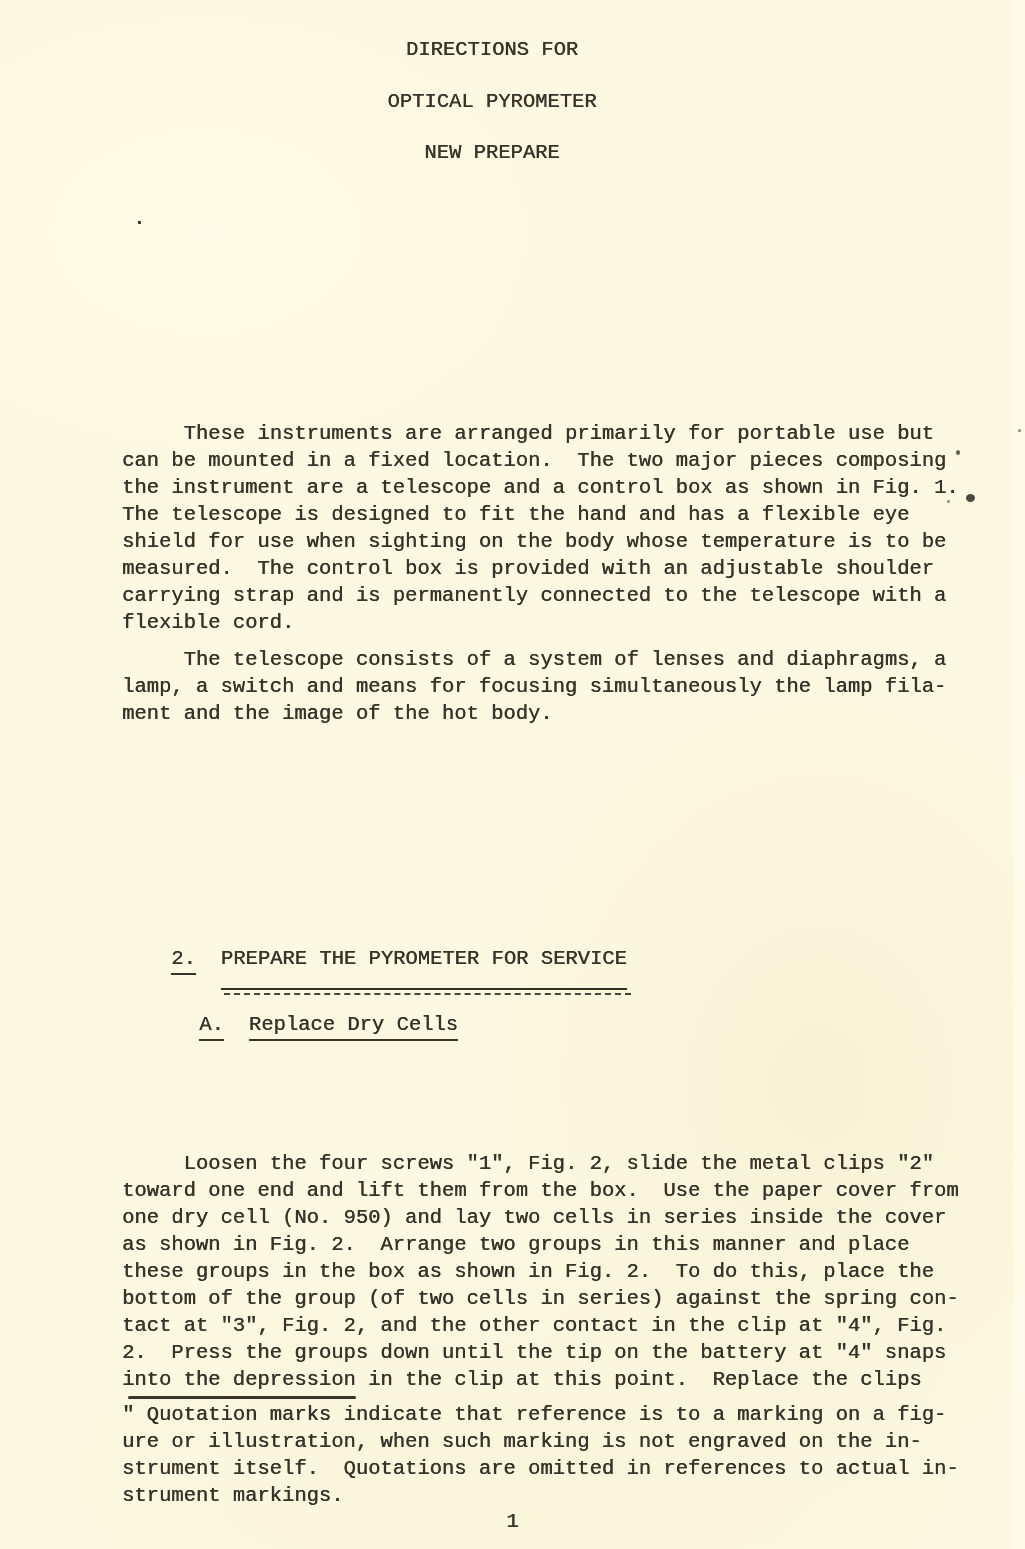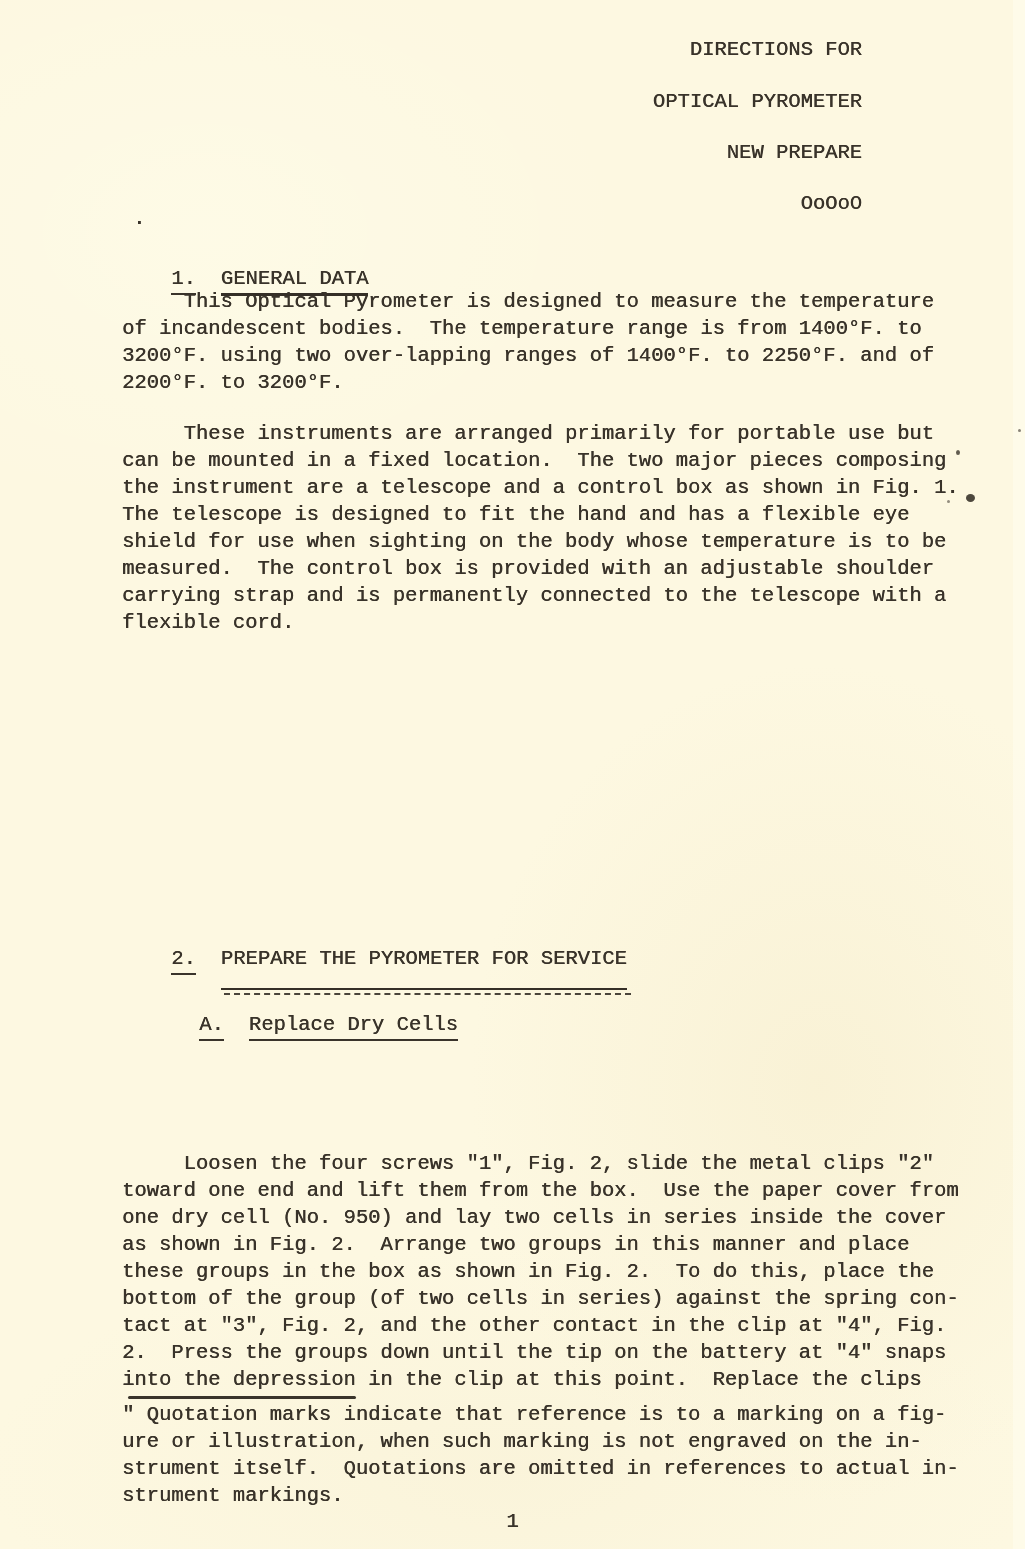--- a/index.html
+++ b/index.html
@@ -32,21 +32,21 @@
   .line {
     position: absolute;
     left: 122px;
     width: 880px;
     white-space: pre-wrap;
     text-shadow: 0.4px 0 0 currentColor;
   }
   .centered {
     left: 122px;
     width: 740px;
-    text-align: right;
+    text-align: center;
   }
   .heading span { display: inline-block; }
   .u  { border-bottom: 2.5px solid #3a342b; padding-bottom: 1px; }
   .u-heavy { border-bottom: 3px solid #352f27; padding-bottom: 1px; }
   .u-dbl {
     position: relative;
     border-bottom: 2.5px solid #352f27;
     padding-bottom: 16px;
   }
   .u-dbl::after {
@@ -93,42 +93,37 @@
 </head>
 <body>
 
 <div class="page">
 
   <div class="edge-right"></div>
 
   <div class="line centered" style="top:36px">DIRECTIONS FOR</div>
   <div class="line centered" style="top:88px">OPTICAL PYROMETER</div>
   <div class="line centered" style="top:139px">NEW PREPARE</div>
-  <div class="line centered" style="top:190px">OoOoO</div>
 
   <div class="stray-dot">.</div>
 
-  <div class="line heading" style="top:238px">
-    <span class="u">1.</span><span class="u-heavy ml">GENERAL DATA</span>
-  </div>
 
-  <div class="line" style="top:288px">     This Optical Pyrometer is designed to measure the temperature
-of incandescent bodies.  The temperature range is from 1400°F. to
-3200°F. using two over-lapping ranges of 1400°F. to 2250°F. and of
-2200°F. to 3200°F.</div>
 
   <div class="line" style="top:420px">     These instruments are arranged primarily for portable use but
 can be mounted in a fixed location.  The two major pieces composing
 the instrument are a telescope and a control box as shown in Fig. 1.
 The telescope is designed to fit the hand and has a flexible eye
 shield for use when sighting on the body whose temperature is to be
 measured.  The control box is provided with an adjustable shoulder
 carrying strap and is permanently connected to the telescope with a
 flexible cord.</div>
 
+  <div class="line" style="top:646px">     The telescope consists of a system of lenses and diaphragms, a
+lamp, a switch and means for focusing simultaneously the lamp fila-
+ment and the image of the hot body.</div>
 
 
 
   <div class="line heading" style="top:918px">
     <span class="u">2.</span><span class="u-dbl ml">PREPARE THE PYROMETER FOR SERVICE</span>
   </div>
 
   <div class="line heading" style="top:984px; left:150px">
     <span class="u">A.</span><span class="u ml">Replace Dry Cells</span>
   </div>

